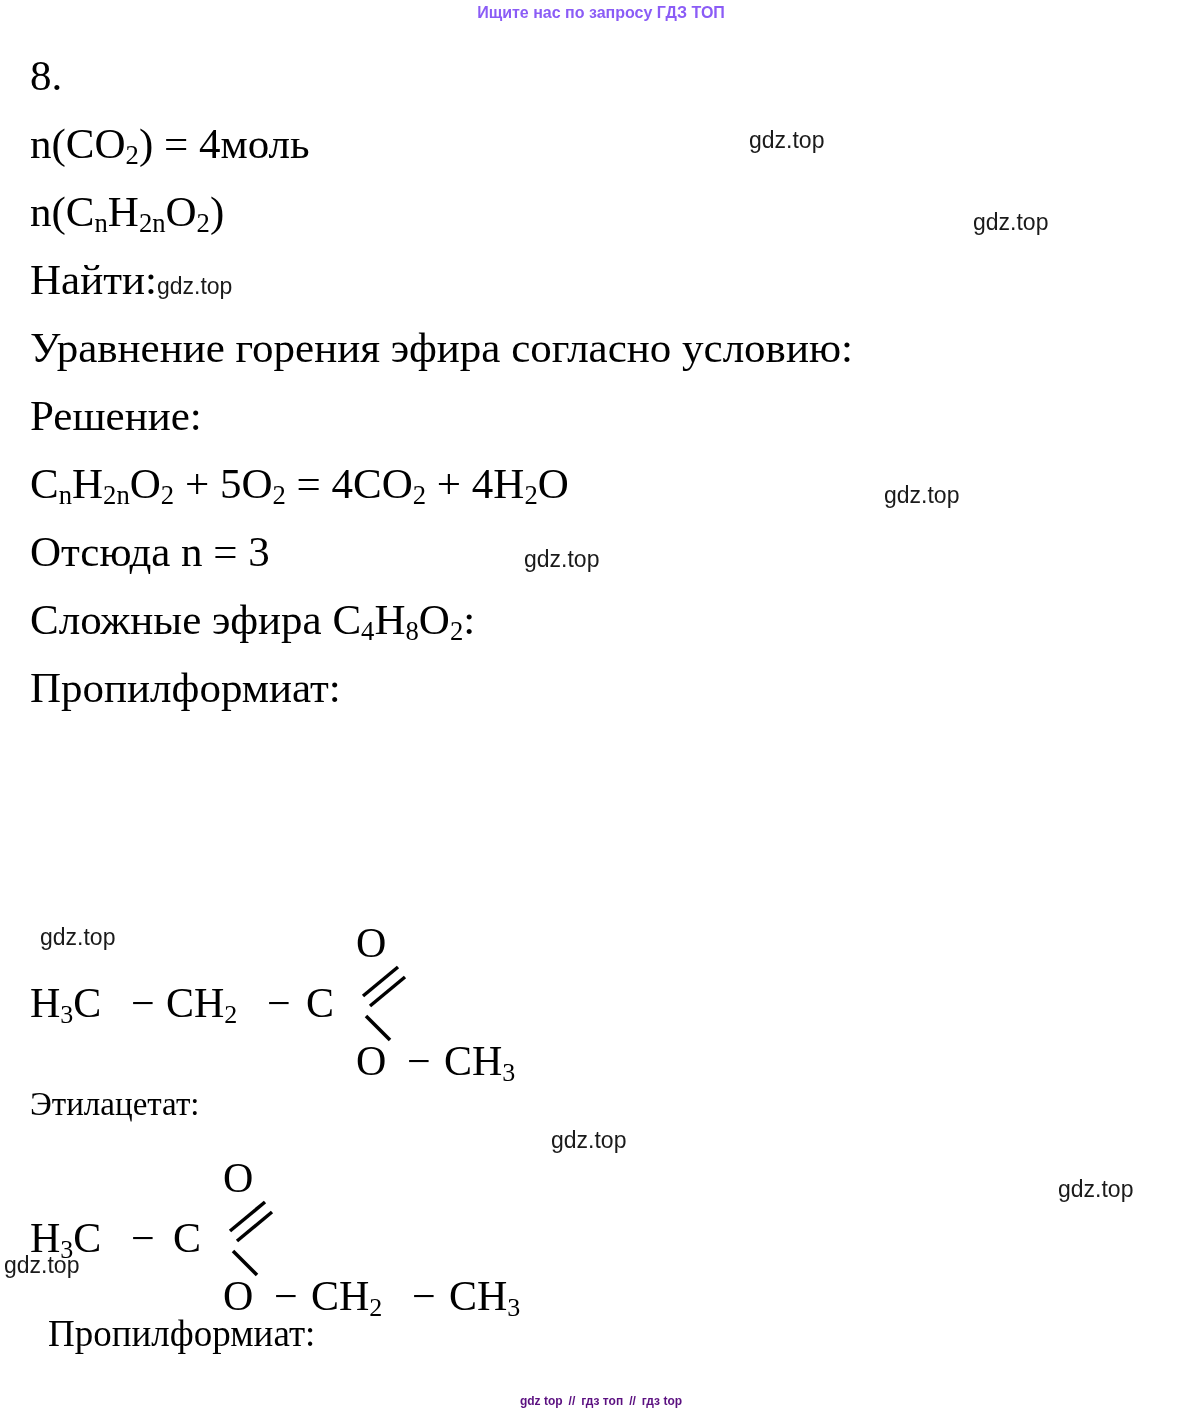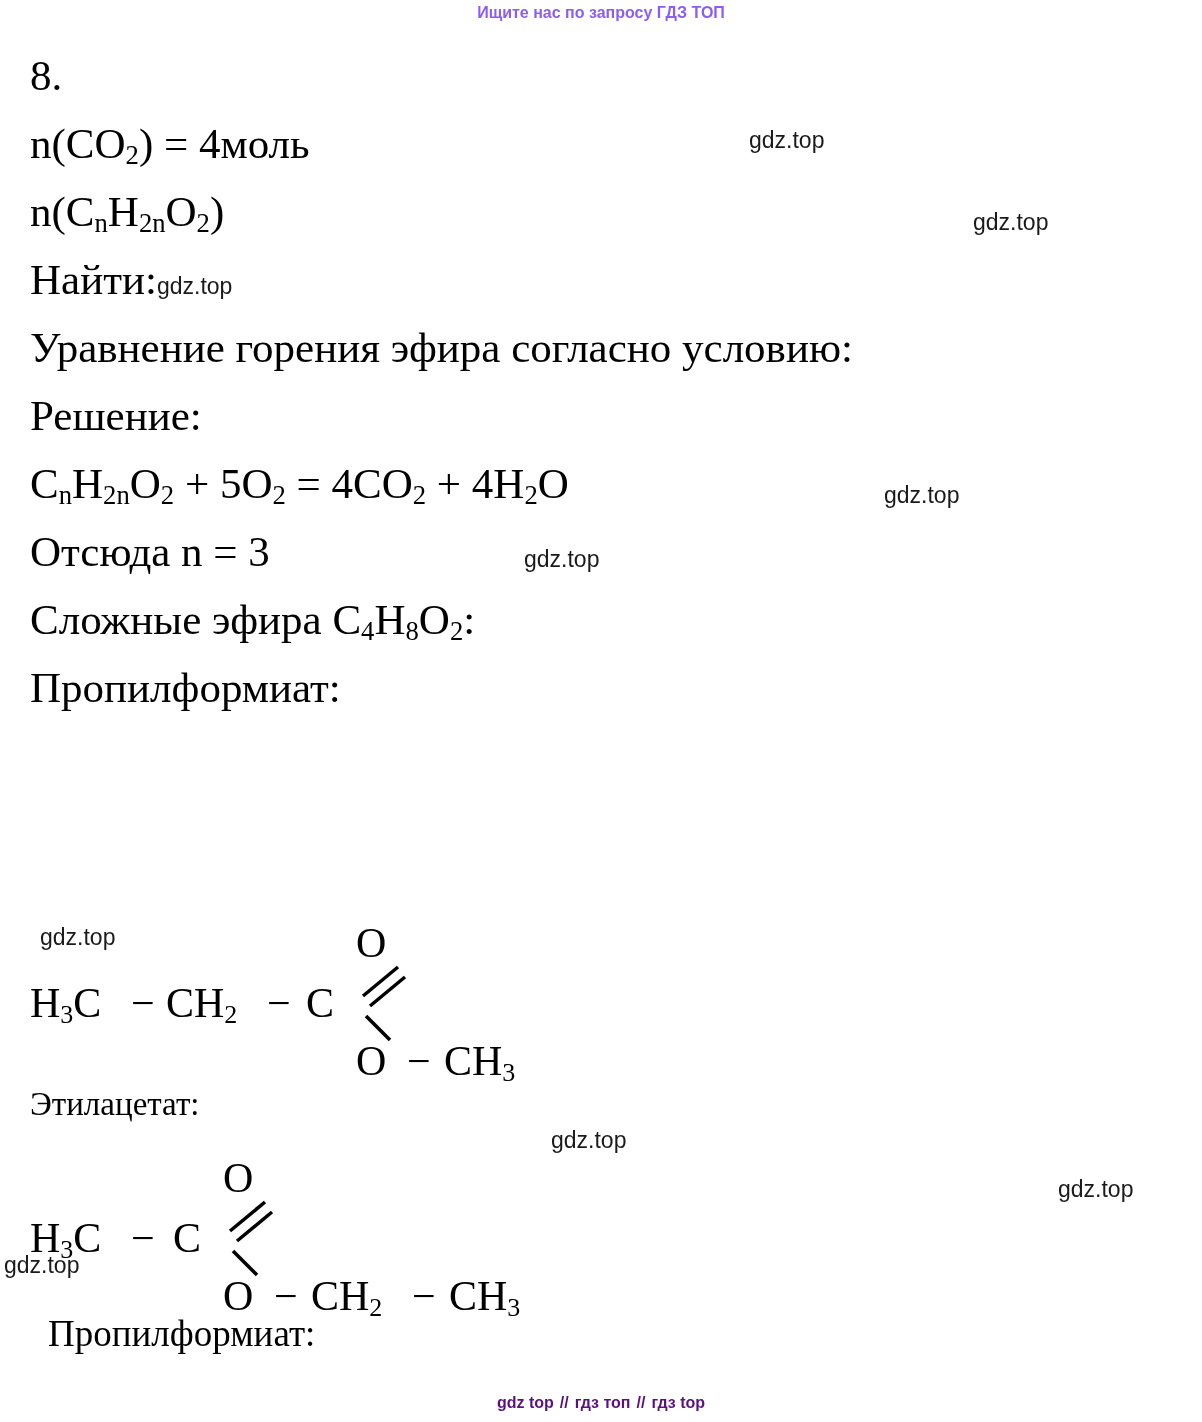--- a/index.html
+++ b/index.html
@@ -32,21 +32,21 @@
   }
 
   
   .footer-links {
     position: absolute;
     top: 1394px;
     left: 0;
     width: 1202px;
     text-align: center;
     font-family: "Liberation Sans", "DejaVu Sans", sans-serif;
-    font-size: 16px;
+    font-size: 12px;
     font-weight: 700;
     color: #5b1080;
     white-space: nowrap;
   }
   .footer-links .sep { padding: 0 6px; font-weight: 700; }
 
   
   .solution {
     position: absolute;
     top: 42px;

